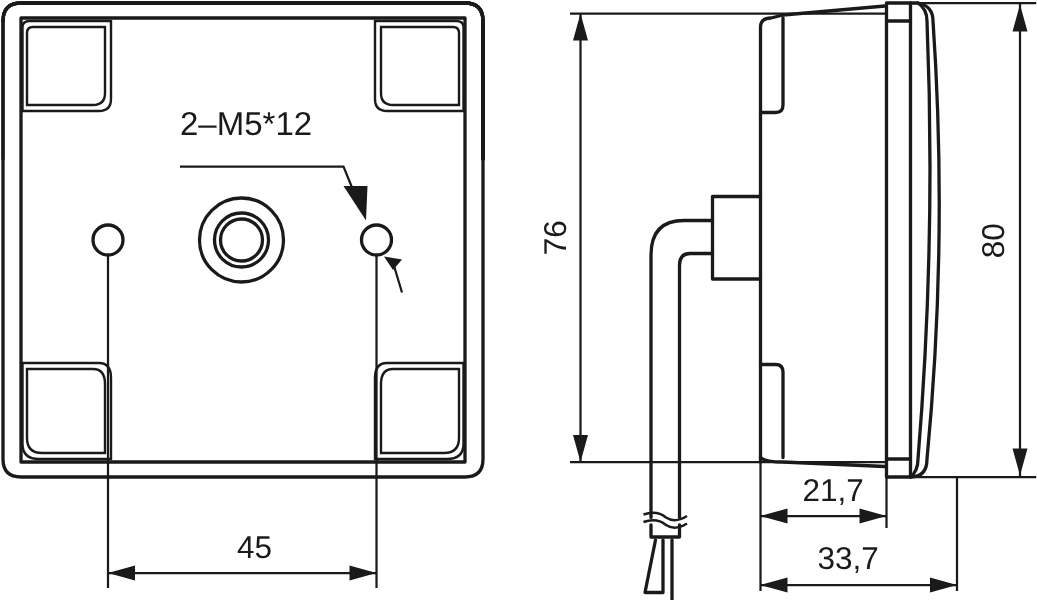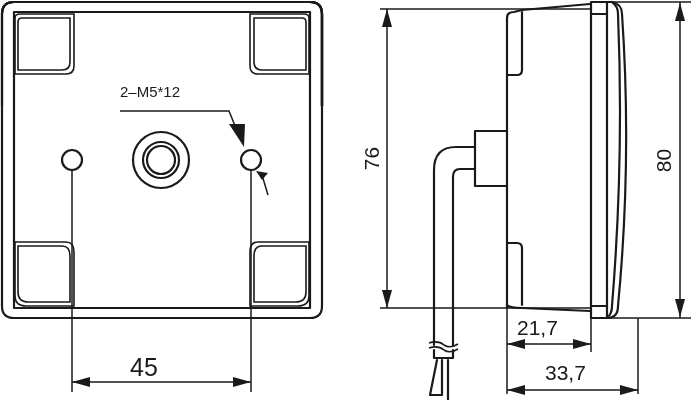--- a/index.html
+++ b/index.html
@@ -106,20 +106,20 @@
     <path class="dim" d="M507,344 L591,344"></path>
     <polygon class="arrow" points="507,344 525,339 525,349"></polygon>
     <polygon class="arrow" points="591,344 573,339 573,349"></polygon>
 
     <path class="dim" d="M507,390 L638,390"></path>
     <polygon class="arrow" points="507,390 525,385 525,395"></polygon>
     <polygon class="arrow" points="638,390 620,385 620,395"></polygon>
   </g>
 </svg>
 
-<div class="txt" style="left:120px; top:84px; font-size:15px;">2–M5*12</div>
-<div class="txt" style="left:130px; top:355px; font-size:25px;">45</div>
+<div class="txt" style="left:120px; top:72px; font-size:22px;">2–M5*12</div>
+<div class="txt" style="left:158px; top:355px; font-size:21px;">45</div>
 
 <div class="txt rot" style="left:358px; top:148px; width:26px; text-align:center; font-size:21px;">76</div>
 <div class="txt rot" style="left:650px; top:150px; width:26px; text-align:center; font-size:21px;">80</div>
 
-<div class="txt" style="left:517px; top:317px; font-size:21px;text-align:right;">21,7</div>
+<div class="txt" style="left:535px; top:317px; font-size:21px;text-align:right;">21,7</div>
 <div class="txt" style="left:545px; top:362px; font-size:21px;text-align:center;">33,7</div>
 
 </body></html>

